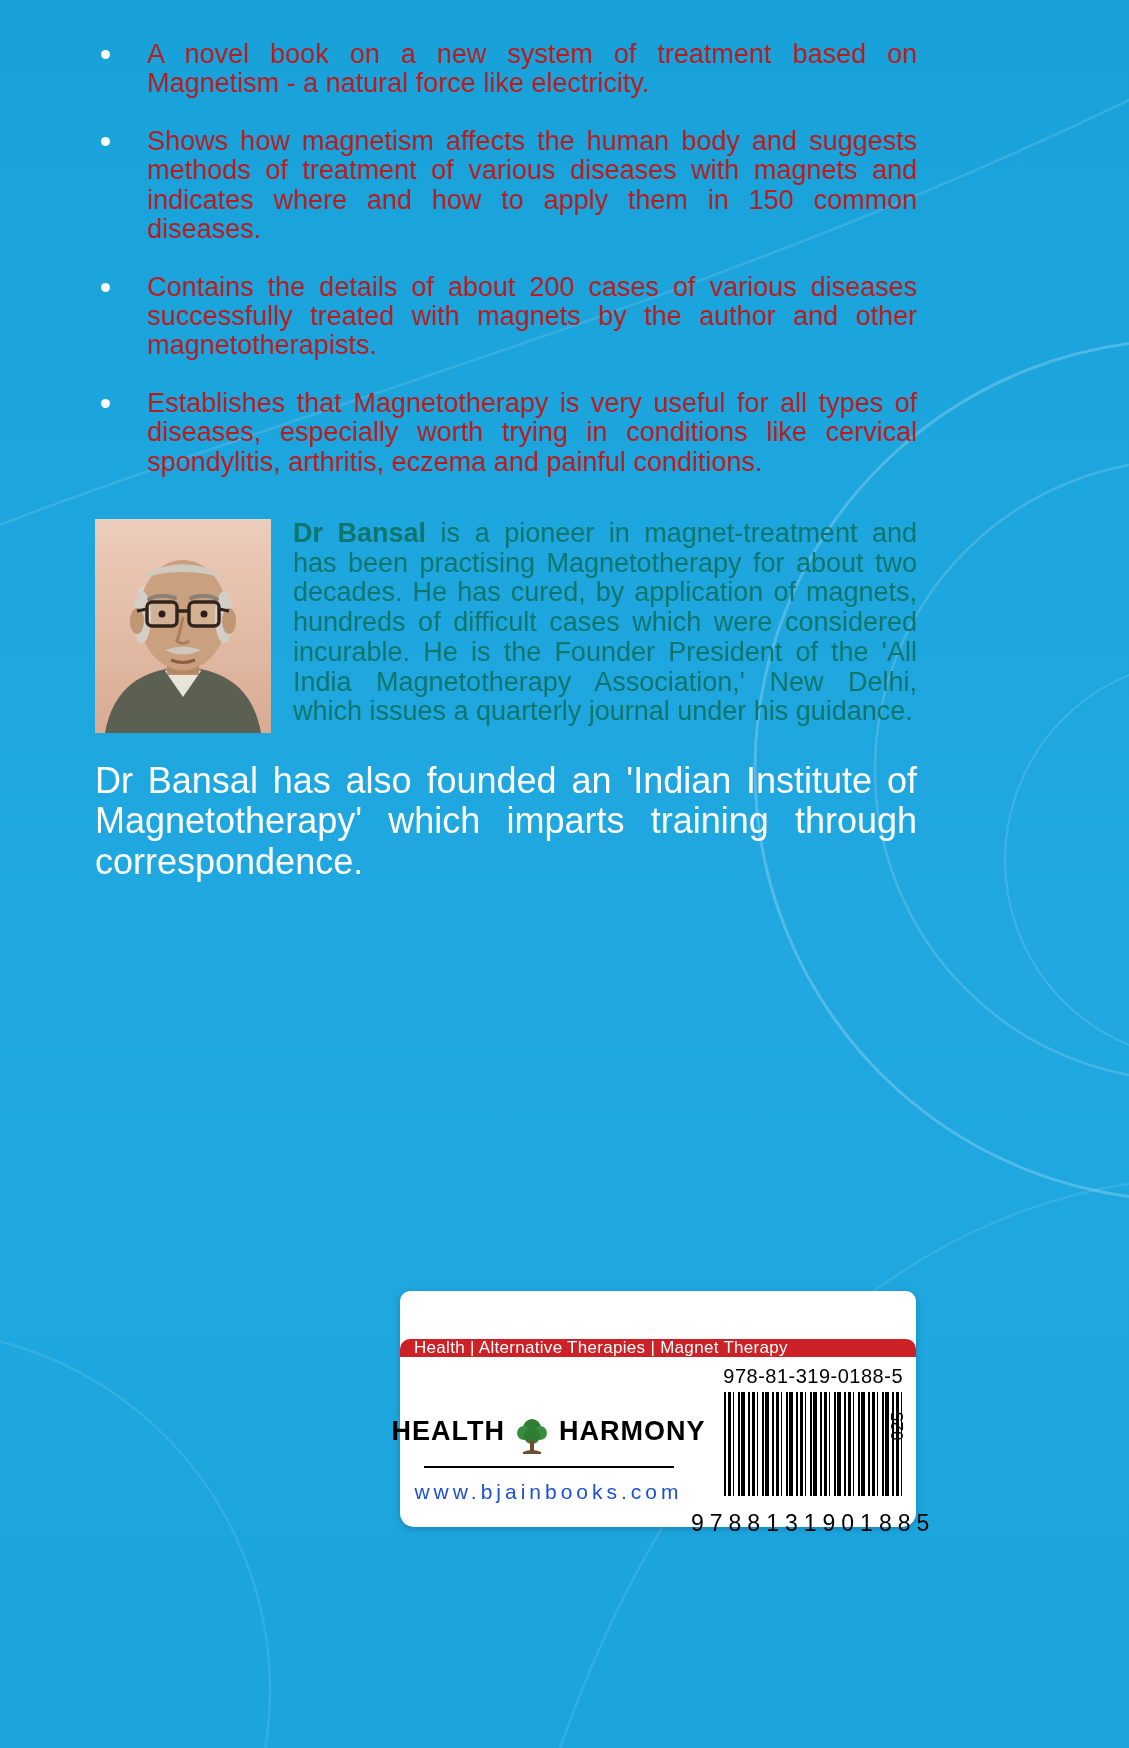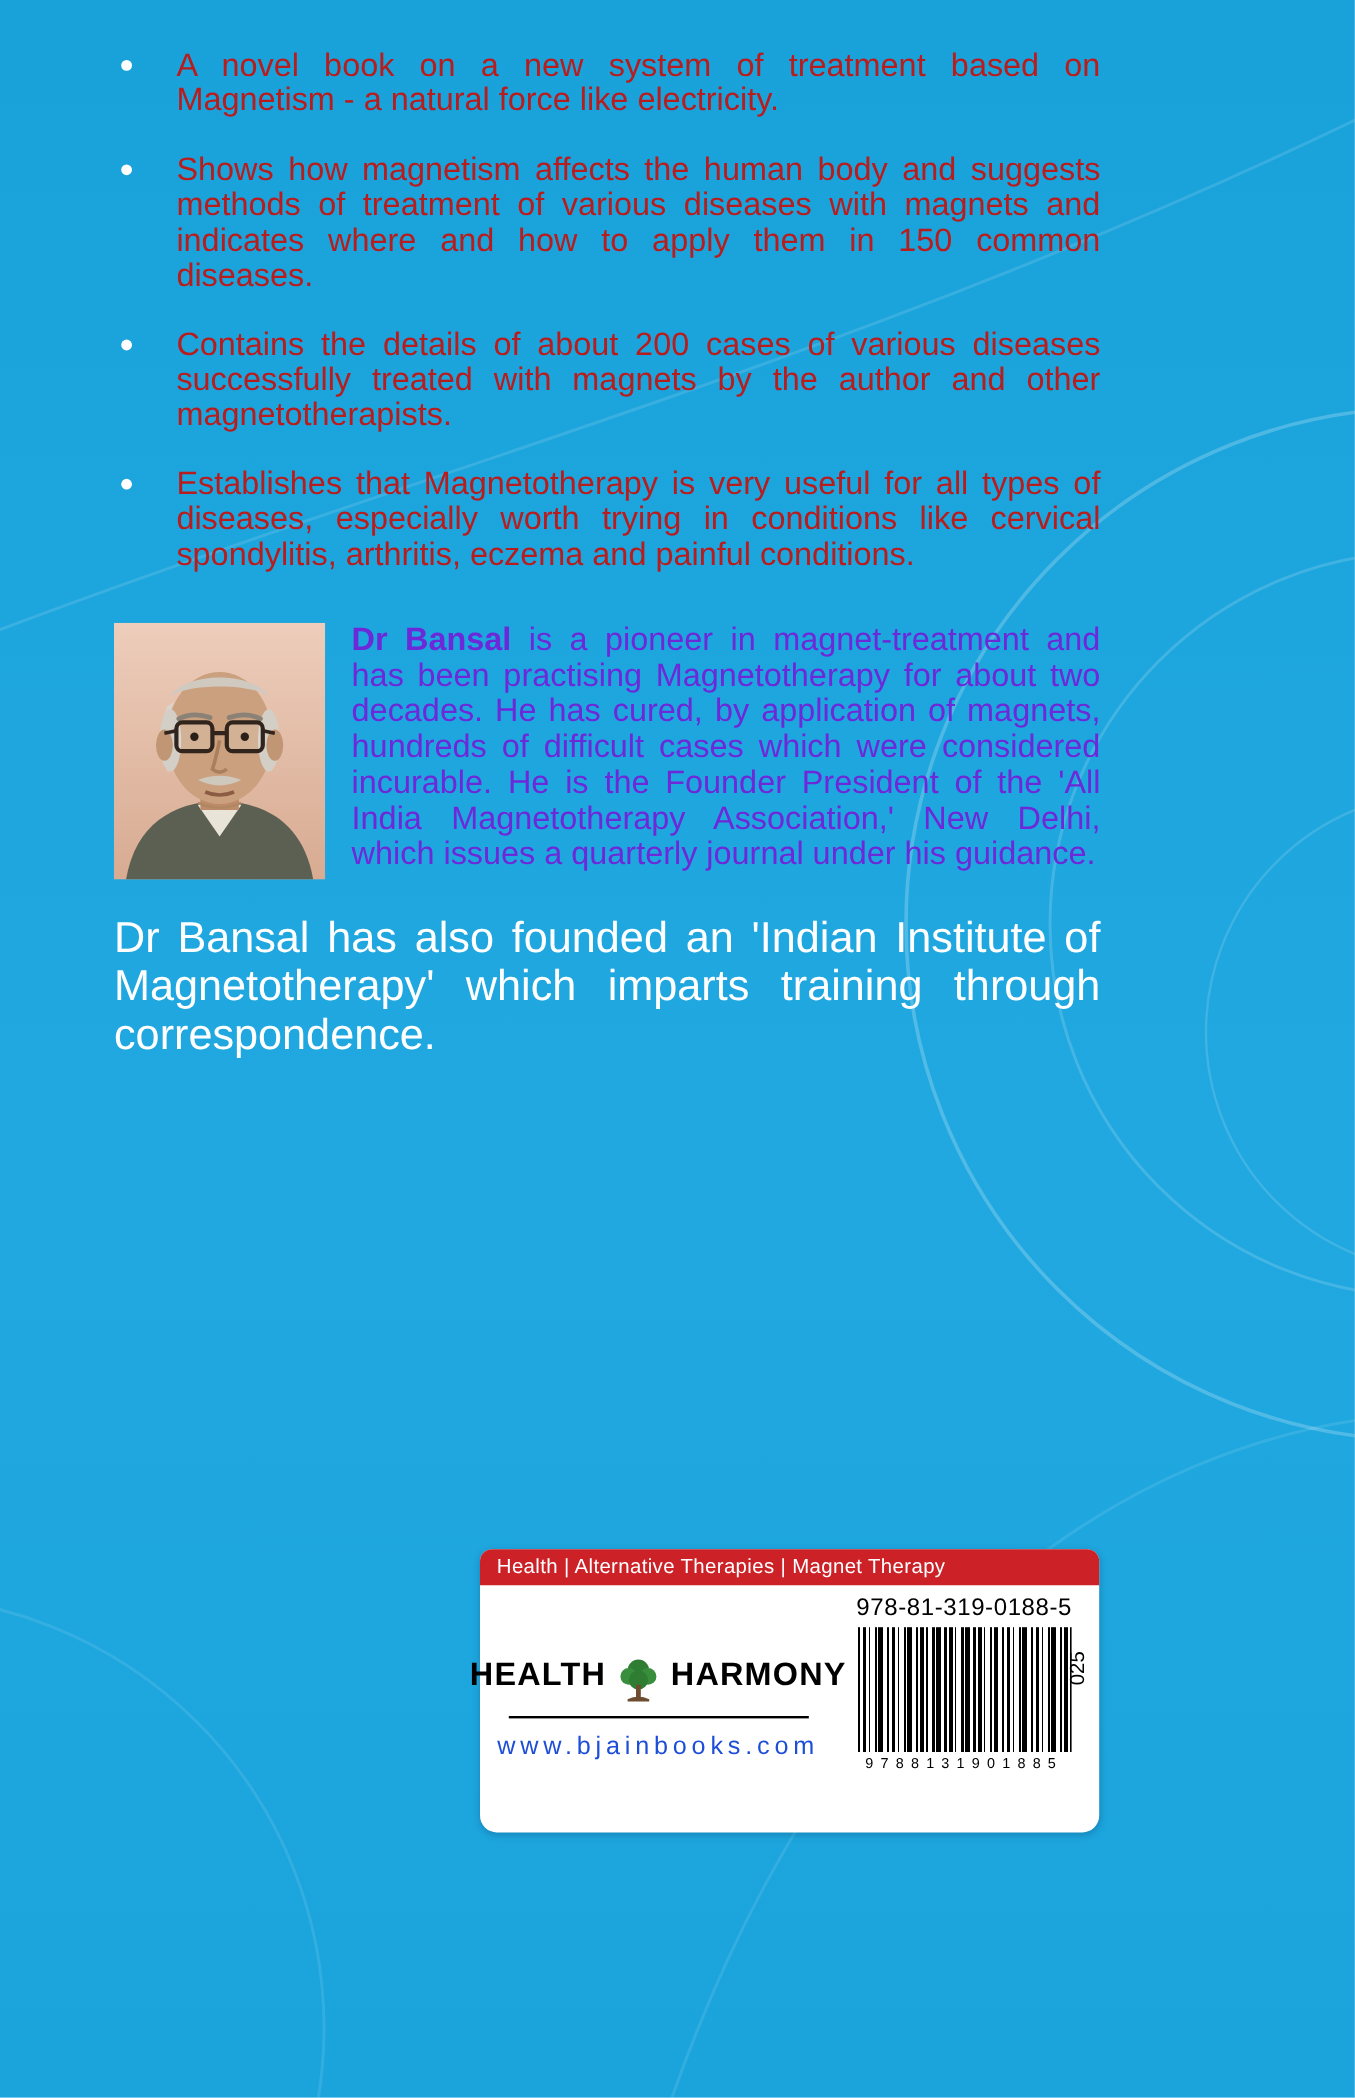--- a/index.html
+++ b/index.html
@@ -46,21 +46,21 @@
     position: absolute;
     left: 6px;
     top: 10px;
     width: 9px;
     height: 9px;
     border-radius: 50%;
     background: #ffffff;
   }
   .bio-section {
     margin-top: 42px;
-    color: #6d28d9;
+    color: #0f766e;
     font-size: 27px;
     line-height: 1.1;
     text-align: justify;
   }
   .portrait {
     float: left;
     width: 176px;
     height: 214px;
     margin-right: 22px;
     margin-bottom: 6px;
@@ -80,29 +80,30 @@
     position: absolute;
     left: 400px;
     top: 1291px;
     width: 516px;
     height: 236px;
     background: #ffffff;
     border-radius: 10px 10px 14px 14px;
     box-shadow: 0 2px 6px rgba(0,40,80,0.25);
   }
   .pub-strip {
-    height: 30px;
+    height: 18px;
     background: #cb2127;
     border-radius: 10px 10px 0 0;
     display: flex;
     align-items: center;
     padding-left: 14px;
     color: #ffffff;
     font-size: 17px;
     letter-spacing: 0.3px;
+    margin-top: 48px;
   }
   .pub-body {
     position: relative;
     height: 206px;
     display: flex;
   }
   .pub-left {
     width: 285px;
     display: flex;
     flex-direction: column;
@@ -152,23 +153,23 @@
     height: 104px;
     background-color: #ffffff;
     background-image: repeating-linear-gradient(90deg,
       #000 0px, #000 2px, #fff 2px, #fff 4px,
       #000 4px, #000 7px, #fff 7px, #fff 9px,
       #000 9px, #000 10px, #fff 10px, #fff 14px,
       #000 14px, #000 16px, #fff 16px, #fff 17px,
       #000 17px, #000 21px, #fff 21px, #fff 24px);
   }
   .barcode-num {
-    margin-top: 2px;
-    color: #000000;
-    font-size: 12px;
+    margin-top: 14px;
+    color: #000000;
+    font-size: 23px;
     letter-spacing: 6px;
   }
   .side-code {
     position: absolute;
     right: 8px;
     top: 55px;
     color: #000000;
     font-size: 17px;
     writing-mode: vertical-rl;
     transform: rotate(180deg);

